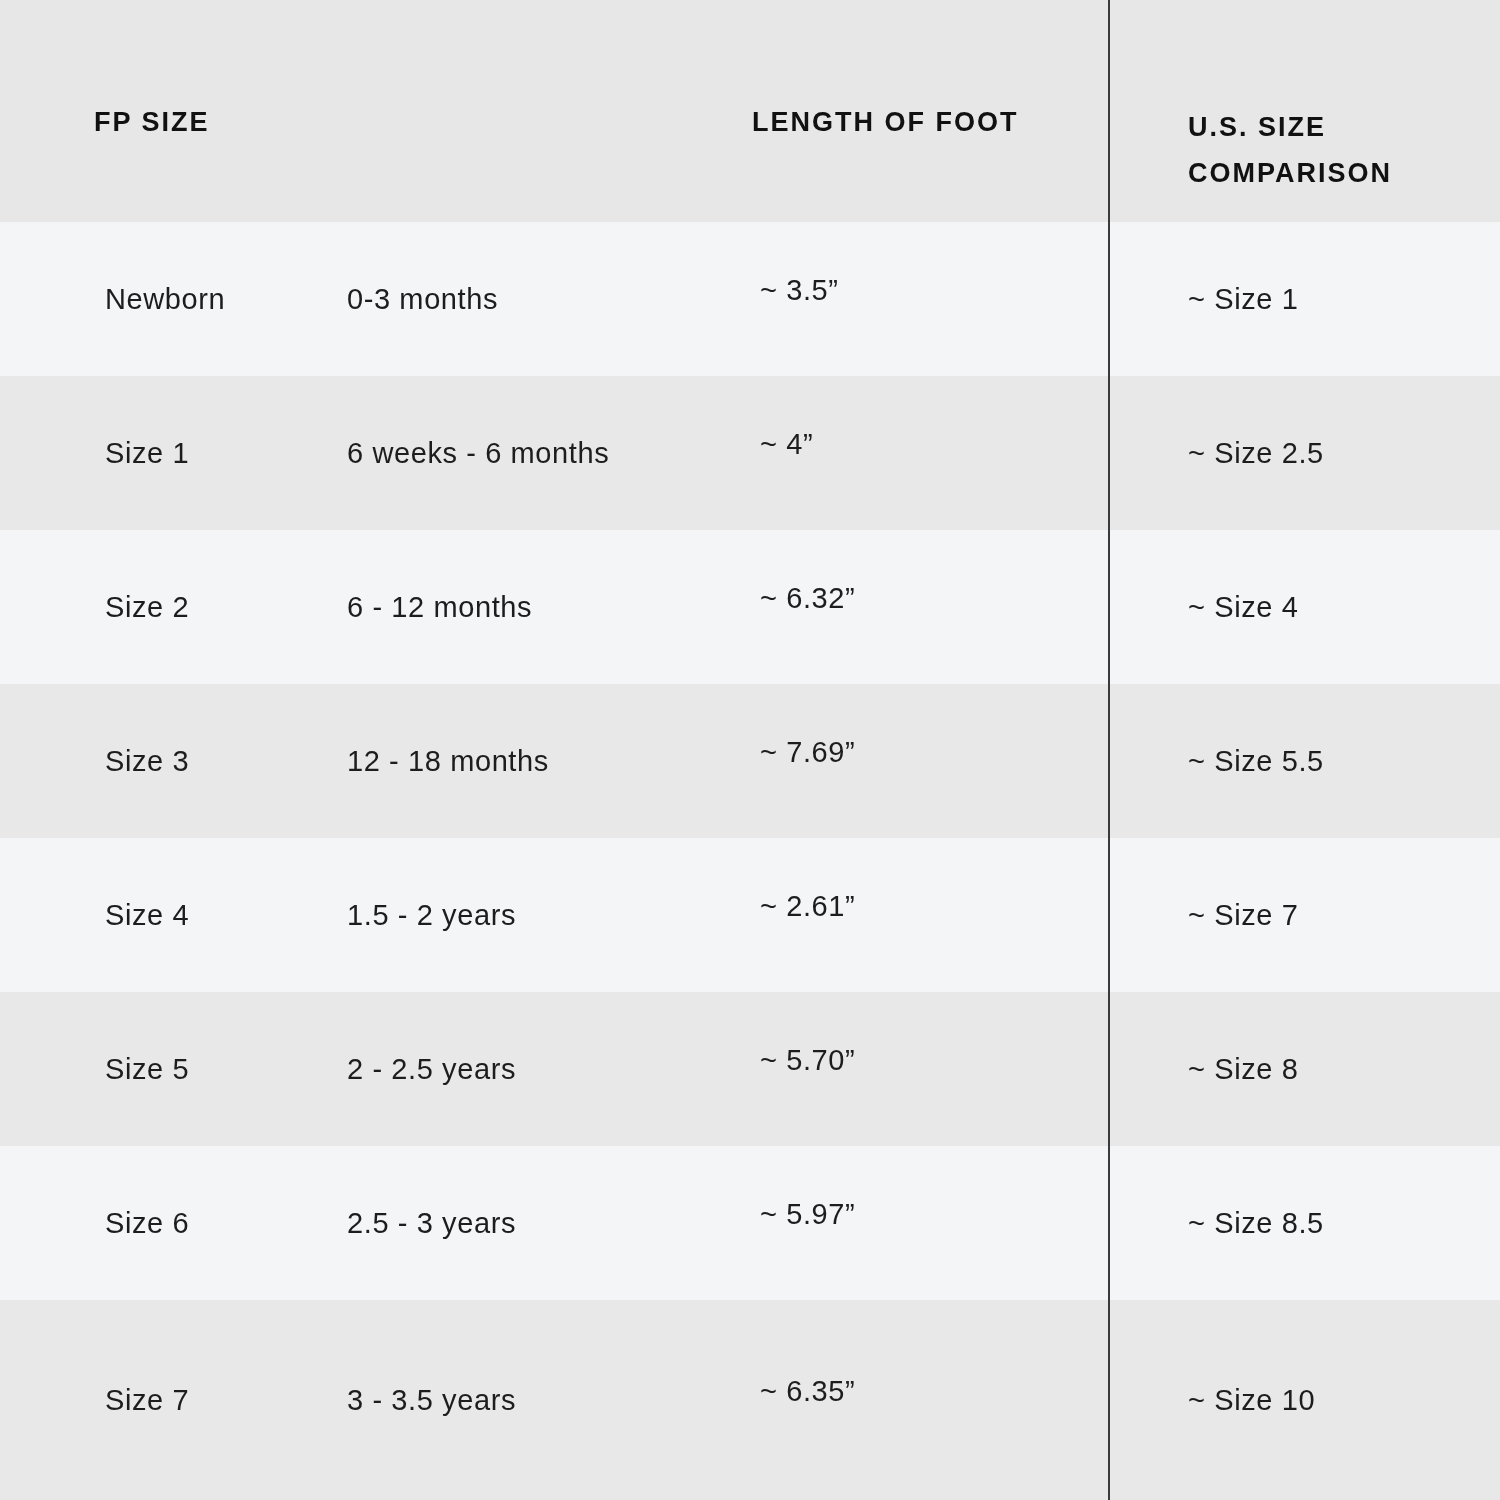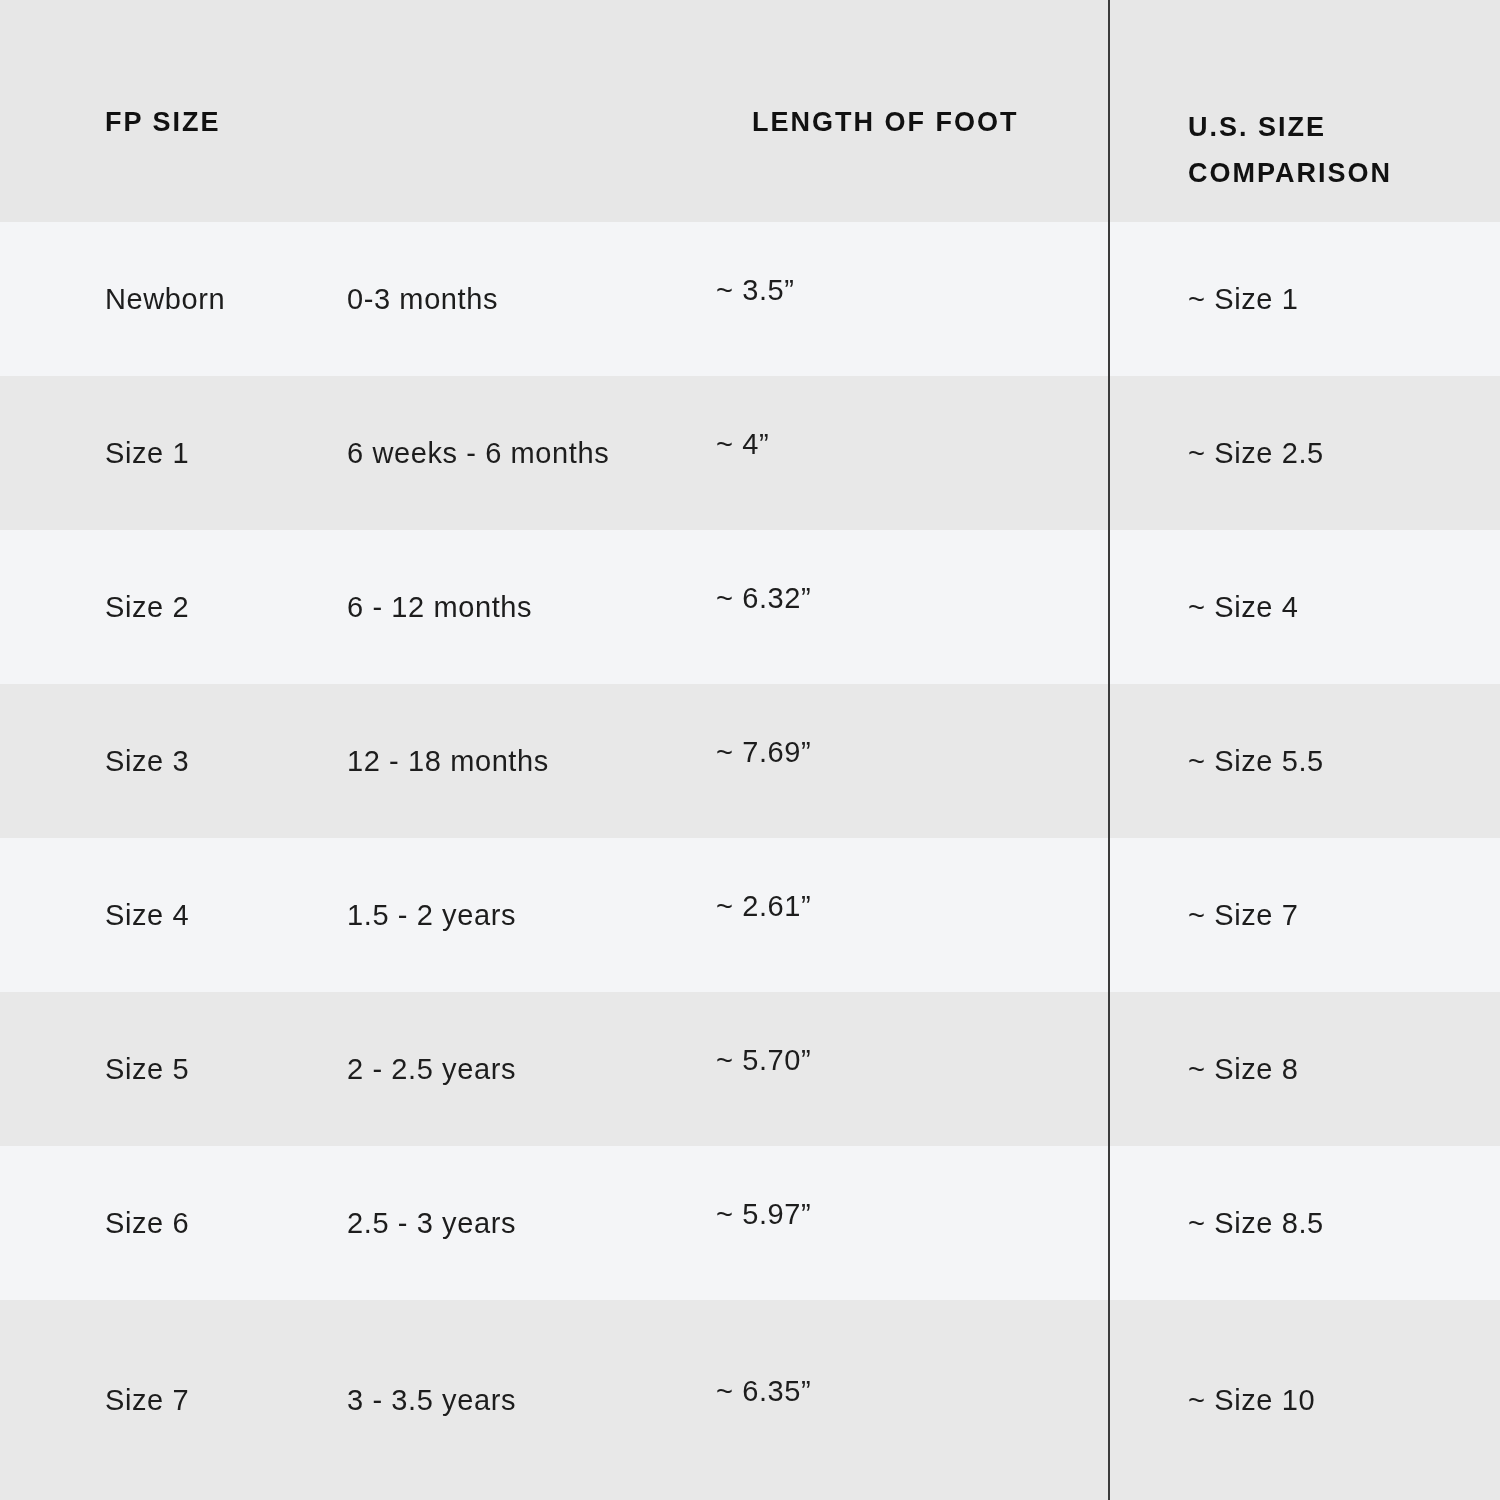--- a/index.html
+++ b/index.html
@@ -27,21 +27,21 @@
   .hcell {
     position: absolute;
     top: 122px;
     transform: translateY(-50%);
     font-size: 27px;
     font-weight: bold;
     letter-spacing: 2px;
     color: #111111;
     white-space: nowrap;
   }
-  .hcell.c1 { left: 105px; }
+  .hcell.c1 { left: 94px; }
   .hcell.c2 { left: 347px; }
   .hcell.c3 { left: 752px; }
   .hcell.c4 { left: 1188px; line-height: 46px; margin-top: 28px; }
   .hcell.c4 span { display: block; }
   
   .row {
     position: relative;
     width: 100%;
     height: 154px;
   }
@@ -52,21 +52,21 @@
     position: absolute;
     top: 50%;
     transform: translateY(-50%);
     font-size: 29px;
     letter-spacing: 0.6px;
     color: #1d1d1d;
     white-space: nowrap;
   }
   .cell.c1 { left: 105px; }
   .cell.c2 { left: 347px; }
-  .cell.c3 { left: 716px; transform: translateY(calc(-50% - 9px)); }
+  .cell.c3 { left: 760px; transform: translateY(calc(-50% - 9px)); }
   .cell.c4 { left: 1188px; }
   
   .divider {
     position: absolute;
     top: 0;
     bottom: 0;
     left: 1108px;
     width: 2px;
     background: #3b3b3b;
     z-index: 3;

